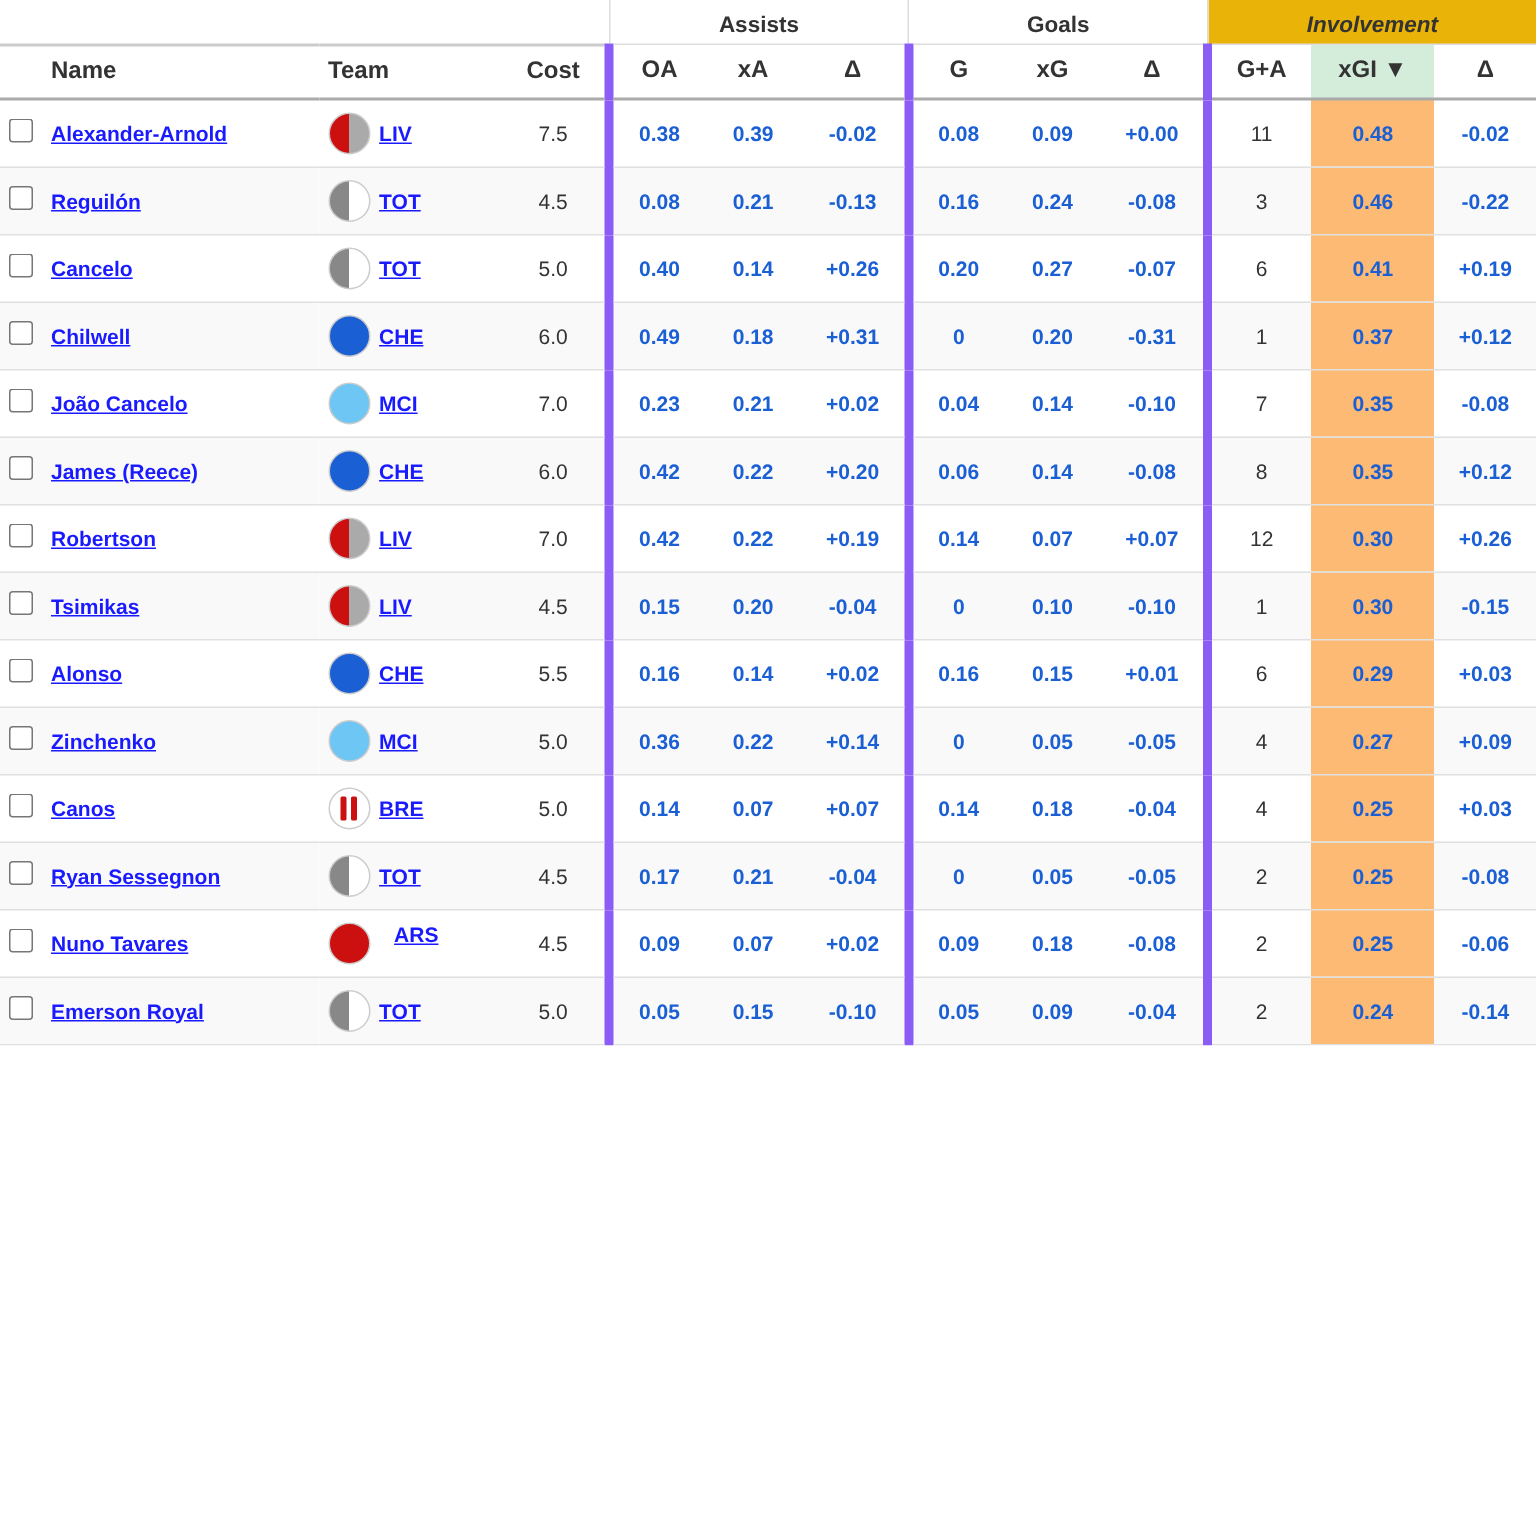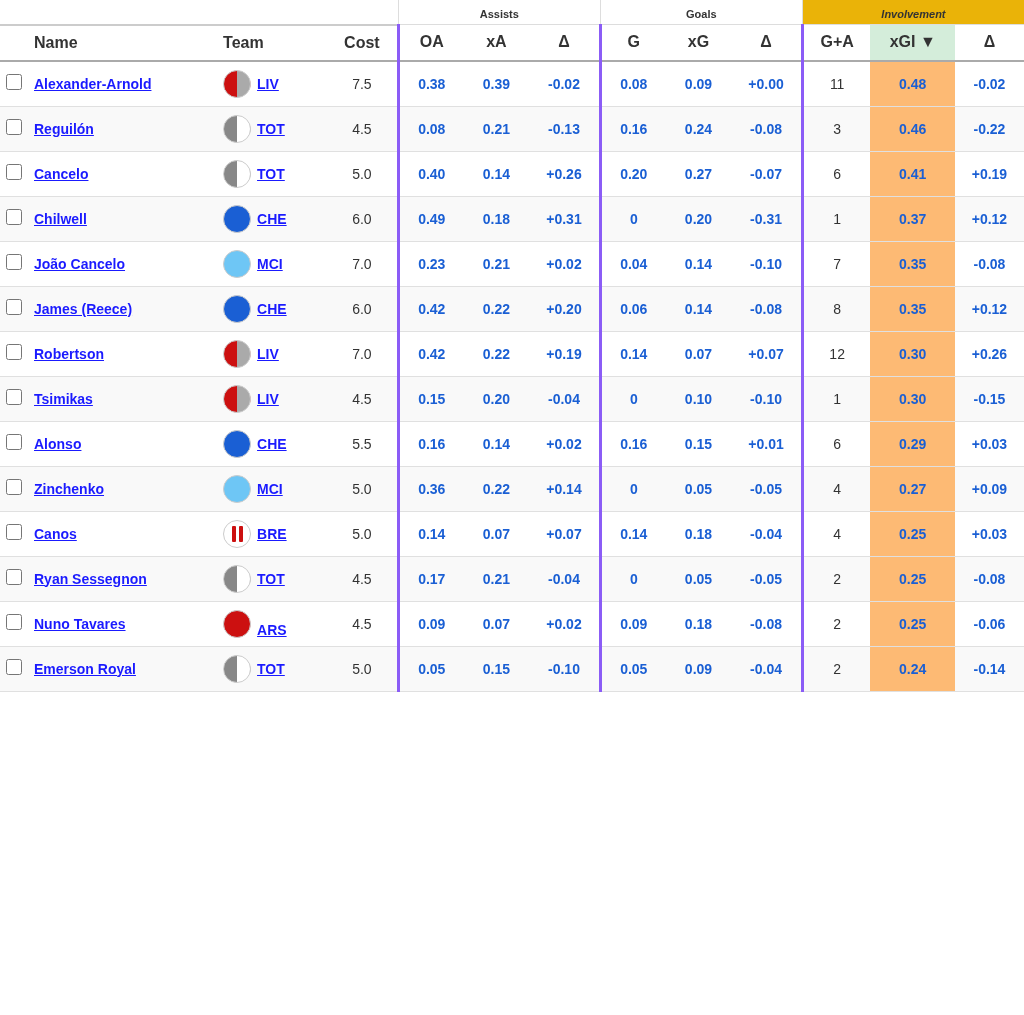--- a/index.html
+++ b/index.html
@@ -25,21 +25,21 @@
     }
     th {
       background: #fff;
       font-weight: bold;
       font-size: 13px;
       color: #333;
     }
     .group-header th {
       border-bottom: 2px solid #ccc;
       text-align: center;
-      font-size: 11px;
+      font-size: 15px;
       font-weight: bold;
       padding-bottom: 4px;
     }
     .col-header th {
       border-bottom: 2px solid #aaa;
       font-size: 16px;
       color: #333;
     }
     .col-header th.center {
       text-align: center;
@@ -154,21 +154,21 @@
     }
     td.highlight-cell {
       background: #fdba74;
     }
     th.top-group {
       text-align: center;
       border-bottom: 1px solid #ddd;
       padding-bottom: 4px;
     }
     .separator-col {
-      border-left: 3px solid #8b5cf6;
+      border-left: 6px solid #8b5cf6;
     }
     input[type="checkbox"] {
       width: 16px;
       height: 16px;
     }
   </style>
 </head>
 <body>
 
 <div class="table-container">
@@ -733,21 +733,21 @@
     </td>
   </tr>
         <tr class="data-row">
     <td class="checkbox-cell">
       <input type="checkbox" style="">
     </td>
     <td class="name-cell">
       <span class="name-link">Nuno Tavares</span>
     </td>
     <td>
-      <div style="display:flex;align-items:flex-end;gap:6px;">
+      <div style="display:flex;align-items:flex-start;gap:16px;">
         <span class="team-circle circle-ars"></span>
         <span class="team-link">ARS</span>
       </div>
     </td>
     <td class="cost-cell">
       <span>4.5</span>
     </td>
     <td class="num-cell separator-col">
       <span class="blue-num">0.09</span>
     </td>

